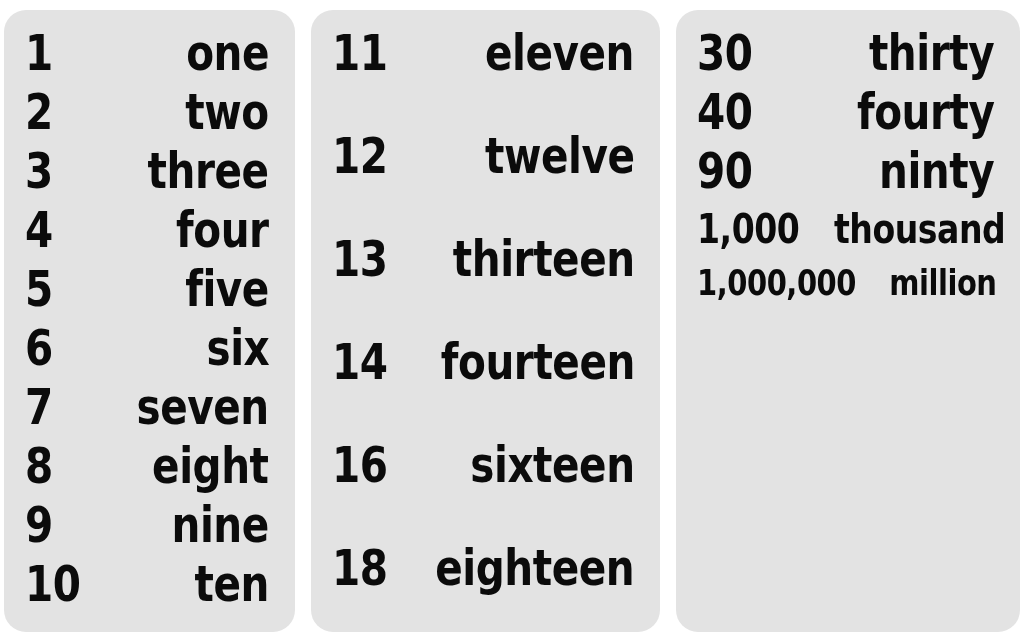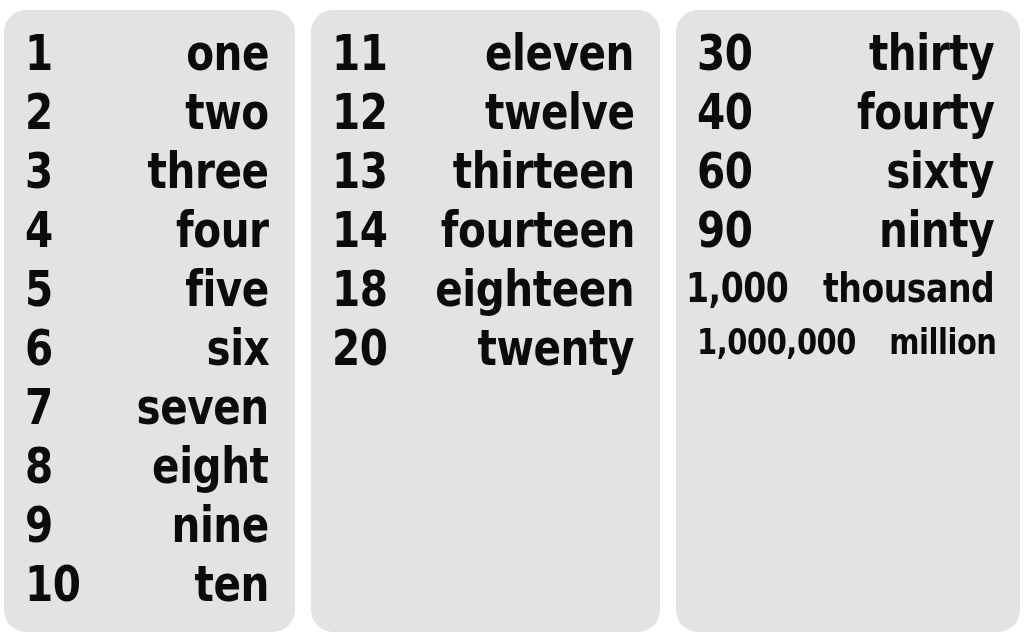--- a/index.html
+++ b/index.html
@@ -32,21 +32,21 @@
     border-radius: 22px;
     box-sizing: border-box;
     display: flex;
     flex-direction: column;
     justify-content: flex-start;
     padding: 14px 26px 10px 21px;
     overflow: hidden;
   }
 
   .panel-1 { width: 292px; }
-  .panel-2 { width: 351px; }
+  .panel-2 { width: 351px; gap: 44px; }
   .panel-3 { width: 345px; }
 
   .row {
     display: flex;
     flex-direction: row;
     align-items: baseline;
     justify-content: space-between;
     height: 59px;
     line-height: 59px;
     white-space: nowrap;
@@ -75,21 +75,21 @@
     padding-left: 10px;
   }
 
   
   .row.scale-85 .num,
   .row.scale-85 .word { font-size: 40px; }
 
   .row.scale-72 .num,
   .row.scale-72 .word { font-size: 35px; }
 
-  .row.scale-85 { height: 56px; line-height: 56px; justify-content: flex-end; }
+  .row.scale-85 { height: 56px; line-height: 56px; }
   .row.scale-72 { height: 52px; line-height: 52px; }
 </style>
 </head>
 <body>
 
 <div id="chart">
 
   <div class="panel panel-1">
     <div class="row">
       <span class="num">1</span>
@@ -144,43 +144,43 @@
     </div>
     <div class="row">
       <span class="num">13</span>
       <span class="word">thirteen</span>
     </div>
     <div class="row">
       <span class="num">14</span>
       <span class="word">fourteen</span>
     </div>
     <div class="row">
+      <span class="num">16</span>
+      <span class="word">sixteen</span>
+    </div>
+    <div class="row">
       <span class="num">18</span>
       <span class="word">eighteen</span>
     </div>
     <div class="row">
       <span class="num">20</span>
       <span class="word">twenty</span>
     </div>
   </div>
 
   <div class="panel panel-3">
     <div class="row">
       <span class="num">30</span>
       <span class="word">thirty</span>
     </div>
     <div class="row">
       <span class="num">40</span>
       <span class="word">fourty</span>
     </div>
     <div class="row">
-      <span class="num">60</span>
-      <span class="word">sixty</span>
-    </div>
-    <div class="row">
       <span class="num">90</span>
       <span class="word">ninty</span>
     </div>
     <div class="row scale-85">
       <span class="num">1,000</span>
       <span class="word">thousand</span>
     </div>
     <div class="row scale-72">
       <span class="num">1,000,000</span>
       <span class="word">million</span>

